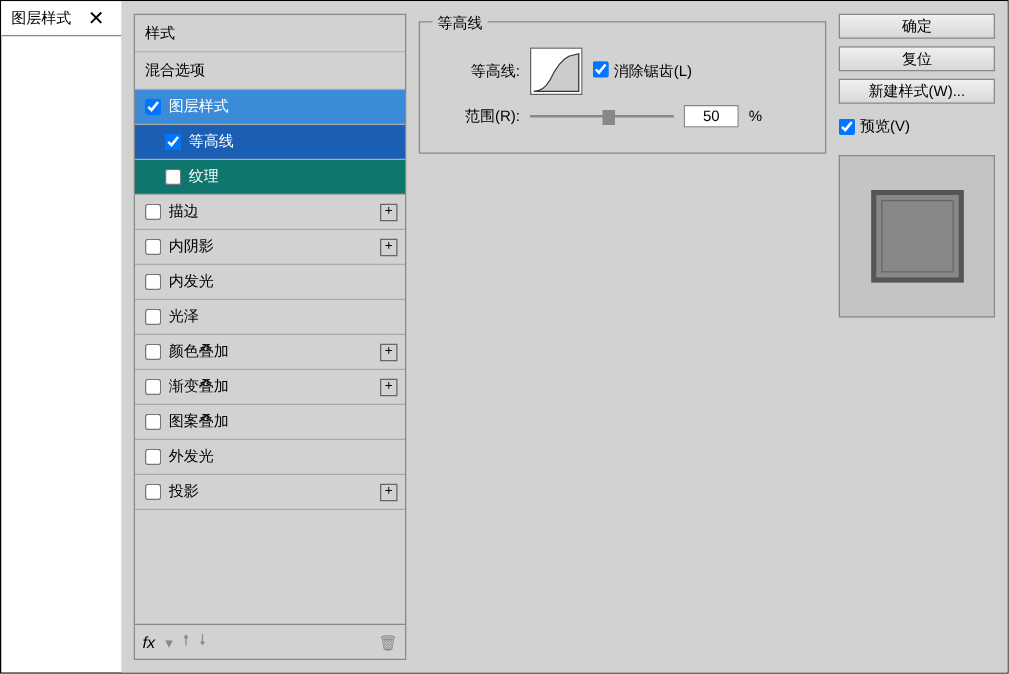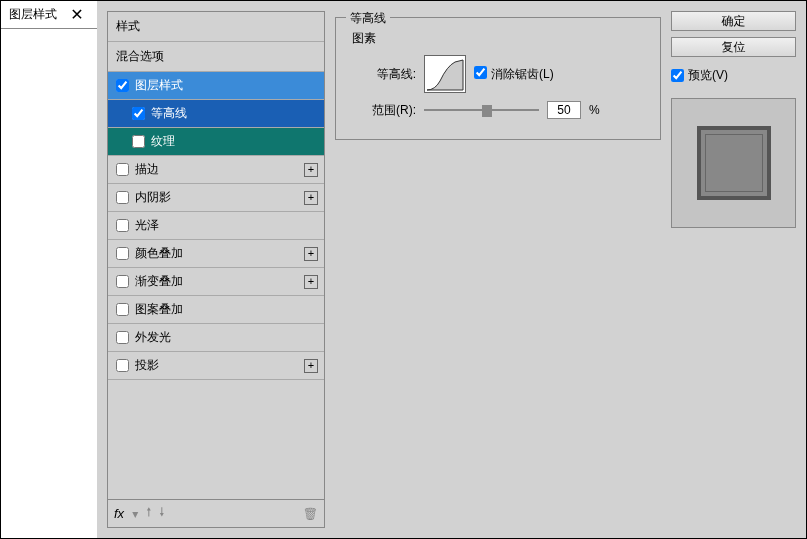--- a/index.html
+++ b/index.html
@@ -28,21 +28,21 @@
 .legend { position: absolute; top: -8px; left: 10px; background: #d2d2d2; padding: 0 4px; }
 .sub-legend { margin-bottom: 8px; margin-left: 4px; }
 .form-row { display: flex; align-items: center; gap: 8px; margin: 8px 0 8px 12px; }
 .form-label { width: 56px; text-align: right; }
 .contour-thumb { width: 42px; height: 38px; border: 1px solid #666; background: #fff; position: relative; cursor: pointer; }
 .contour-thumb svg { width: 100%; height: 100%; }
 .checkbox-wrap { display: flex; align-items: flex-start; gap: 4px; }
 .slider { width: 115px; height: 14px; position: relative; }
 .slider-track { position: absolute; top: 6px; left: 0; right: 0; height: 2px; background: #888; }
 .slider-thumb { position: absolute; top: 2px; width: 10px; height: 12px; background: #888; cursor: pointer; }
-.num-input { width: 34px; height: 18px; border: 1px solid #888; background: #fff; text-align: center; padding: 1px 2px; }
+.num-input { width: 44px; height: 18px; border: 1px solid #888; background: #fff; text-align: center; padding: 1px 2px; }
 .right-panel { width: 125px; display: flex; flex-direction: column; gap: 6px; }
 .btn { height: 20px; border: 1px solid #888; background: linear-gradient(#f0f0f0,#d8d8d8); cursor: pointer; display: flex; align-items: center; justify-content: center; }
 .preview-check { display: flex; align-items: center; justify-content: flex-start; gap: 4px; margin-top: 4px; }
 .preview-box { margin-top: 8px; border: 1px solid #888; background: #c4c4c4; height: 130px; display: flex; align-items: center; justify-content: center; }
 .preview-inner { width: 74px; height: 74px; background: #888; border: 4px solid #555; position: relative; }
 .preview-inner::before { content: ""; position: absolute; inset: 4px; border: 1px solid #666; background: #888; }
 </style>
 </head>
 <body>
 
@@ -74,20 +74,24 @@
           <span>描边</span>
           <div class="plus-btn">+</div>
         </div>
         <div class="style-row">
           <input type="checkbox" style="">
           <span>内阴影</span>
           <div class="plus-btn">+</div>
         </div>
         <div class="style-row">
           <input type="checkbox" style="">
+          <span>内发光</span>
+        </div>
+        <div class="style-row">
+          <input type="checkbox" style="">
           <span>光泽</span>
         </div>
         <div class="style-row">
           <input type="checkbox" style="">
           <span>颜色叠加</span>
           <div class="plus-btn">+</div>
         </div>
         <div class="style-row">
           <input type="checkbox" style="">
           <span>渐变叠加</span>
@@ -113,21 +117,20 @@
         <span class="footer-icon">🠕</span>
         <span class="footer-icon">🠗</span>
         <span class="footer-spacer"></span>
         <span class="footer-icon">🗑</span>
       </div>
     </div>
 
     <div class="middle-panel">
       <div class="fieldset">
         <div class="legend">等高线</div>
-        <div class="sub-legend">图素</div>
         <div class="form-row">
           <span class="form-label">等高线:</span>
           <div class="contour-thumb">
             <svg viewBox="0 0 40 36">
                 <path d="M2 34 Q10 34 15 25 Q22 10 30 6 L38 4 L38 34 Z" fill="#ccc" stroke="#333" stroke-width="1"></path>
               </svg>
           </div>
           <div class="checkbox-wrap">
             <input type="checkbox" checked="" style="">
             <span>消除锯齿(L)</span>
@@ -141,20 +144,21 @@
           </div>
           <input class="num-input" value="50" style="">
           <span>%</span>
         </div>
       </div>
     </div>
 
     <div class="right-panel">
       <div class="btn">确定</div>
       <div class="btn">复位</div>
+      <div class="btn">新建样式(W)...</div>
       <div class="preview-check">
         <input type="checkbox" checked="" style="">
         <span>预览(V)</span>
       </div>
       <div class="preview-box">
         <div class="preview-inner"></div>
       </div>
     </div>
   </div>
 </div>

